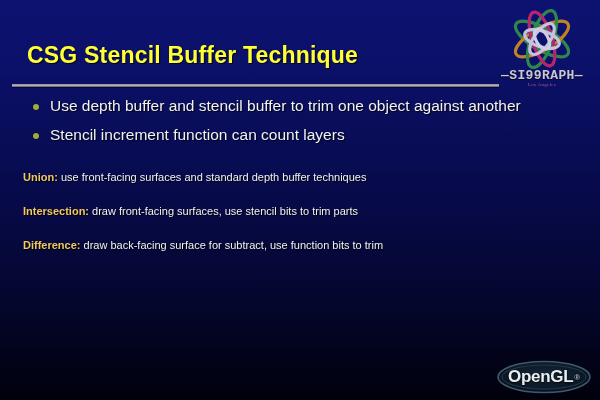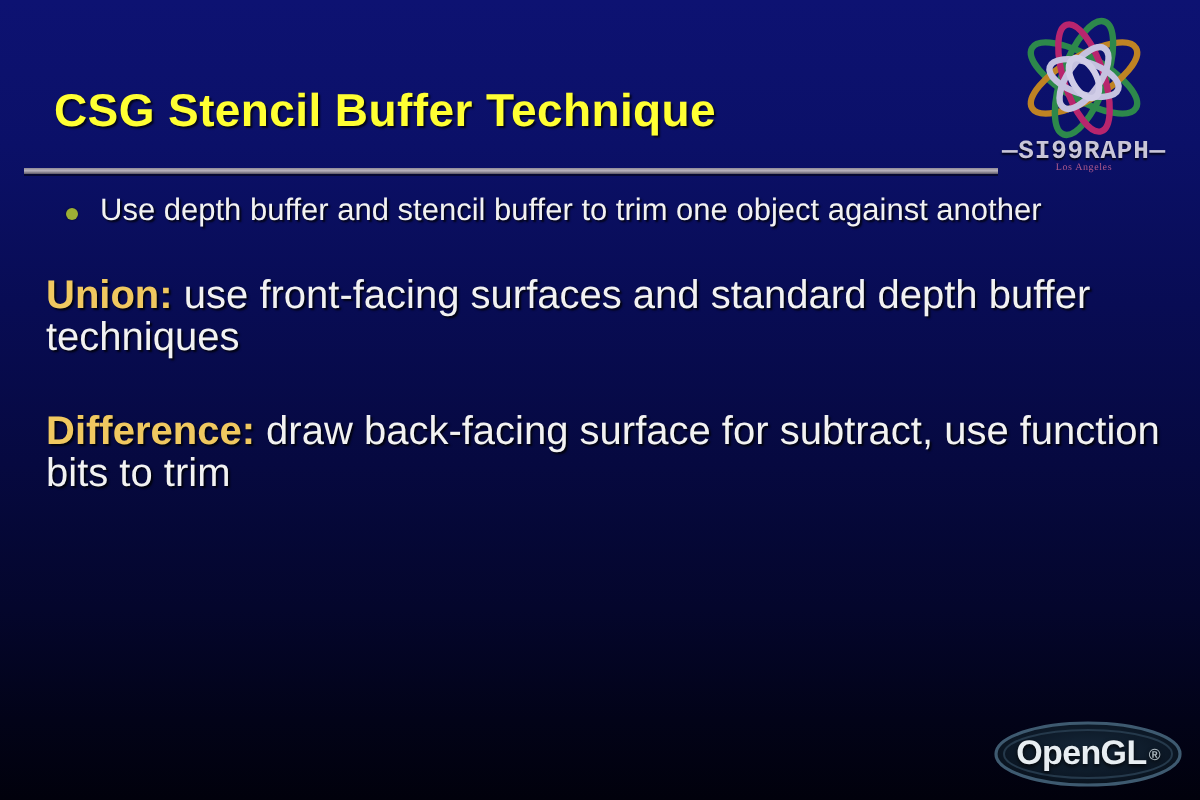--- a/index.html
+++ b/index.html
@@ -73,21 +73,21 @@
   .bullet-text {
     font-size: 15.5px;
     color: #f2f2f2;
     line-height: 20px;
     text-shadow: 1px 1px 1px rgba(0,0,0,0.8);
   }
 
   .para {
     position: relative;
     padding-left: 23px;
-    font-size: 20px;
+    font-size: 11px;
     line-height: 21px;
     color: #f2f2f2;
     text-shadow: 1px 1px 1px rgba(0,0,0,0.8);
   }
   .para .kw {
     color: #f0c860;
     font-weight: bold;
   }
 
   .spacer-lg { height: 13px; }
@@ -188,29 +188,36 @@
   <div id="title">CSG Stencil Buffer Technique</div>
   <div id="title-rule"></div>
 
   <div id="body">
 
     <div class="bullet-row">
       <span class="bullet-dot"></span>
       <span class="bullet-text">Use depth buffer and stencil buffer to trim one object against another</span>
     </div>
 
+    <div class="bullet-row">
+      <span class="bullet-dot"></span>
+      <span class="bullet-text">Stencil increment function can count layers</span>
+    </div>
 
     <div class="spacer-lg"></div>
 
     <div class="para">
       <span class="kw">Union</span><span class="kw">:</span><span> use front-facing surfaces and standard depth buffer techniques</span>
     </div>
 
     <div class="spacer-lg"></div>
 
+    <div class="para">
+      <span class="kw">Intersection</span><span class="kw">:</span><span> draw front-facing surfaces, use stencil bits to trim parts</span>
+    </div>
 
     <div class="spacer-lg"></div>
 
     <div class="para">
       <span class="kw">Difference</span><span class="kw">:</span><span> draw back-facing surface for subtract, use function bits to trim</span>
     </div>
 
   </div>
 
   <div id="opengl-logo">

